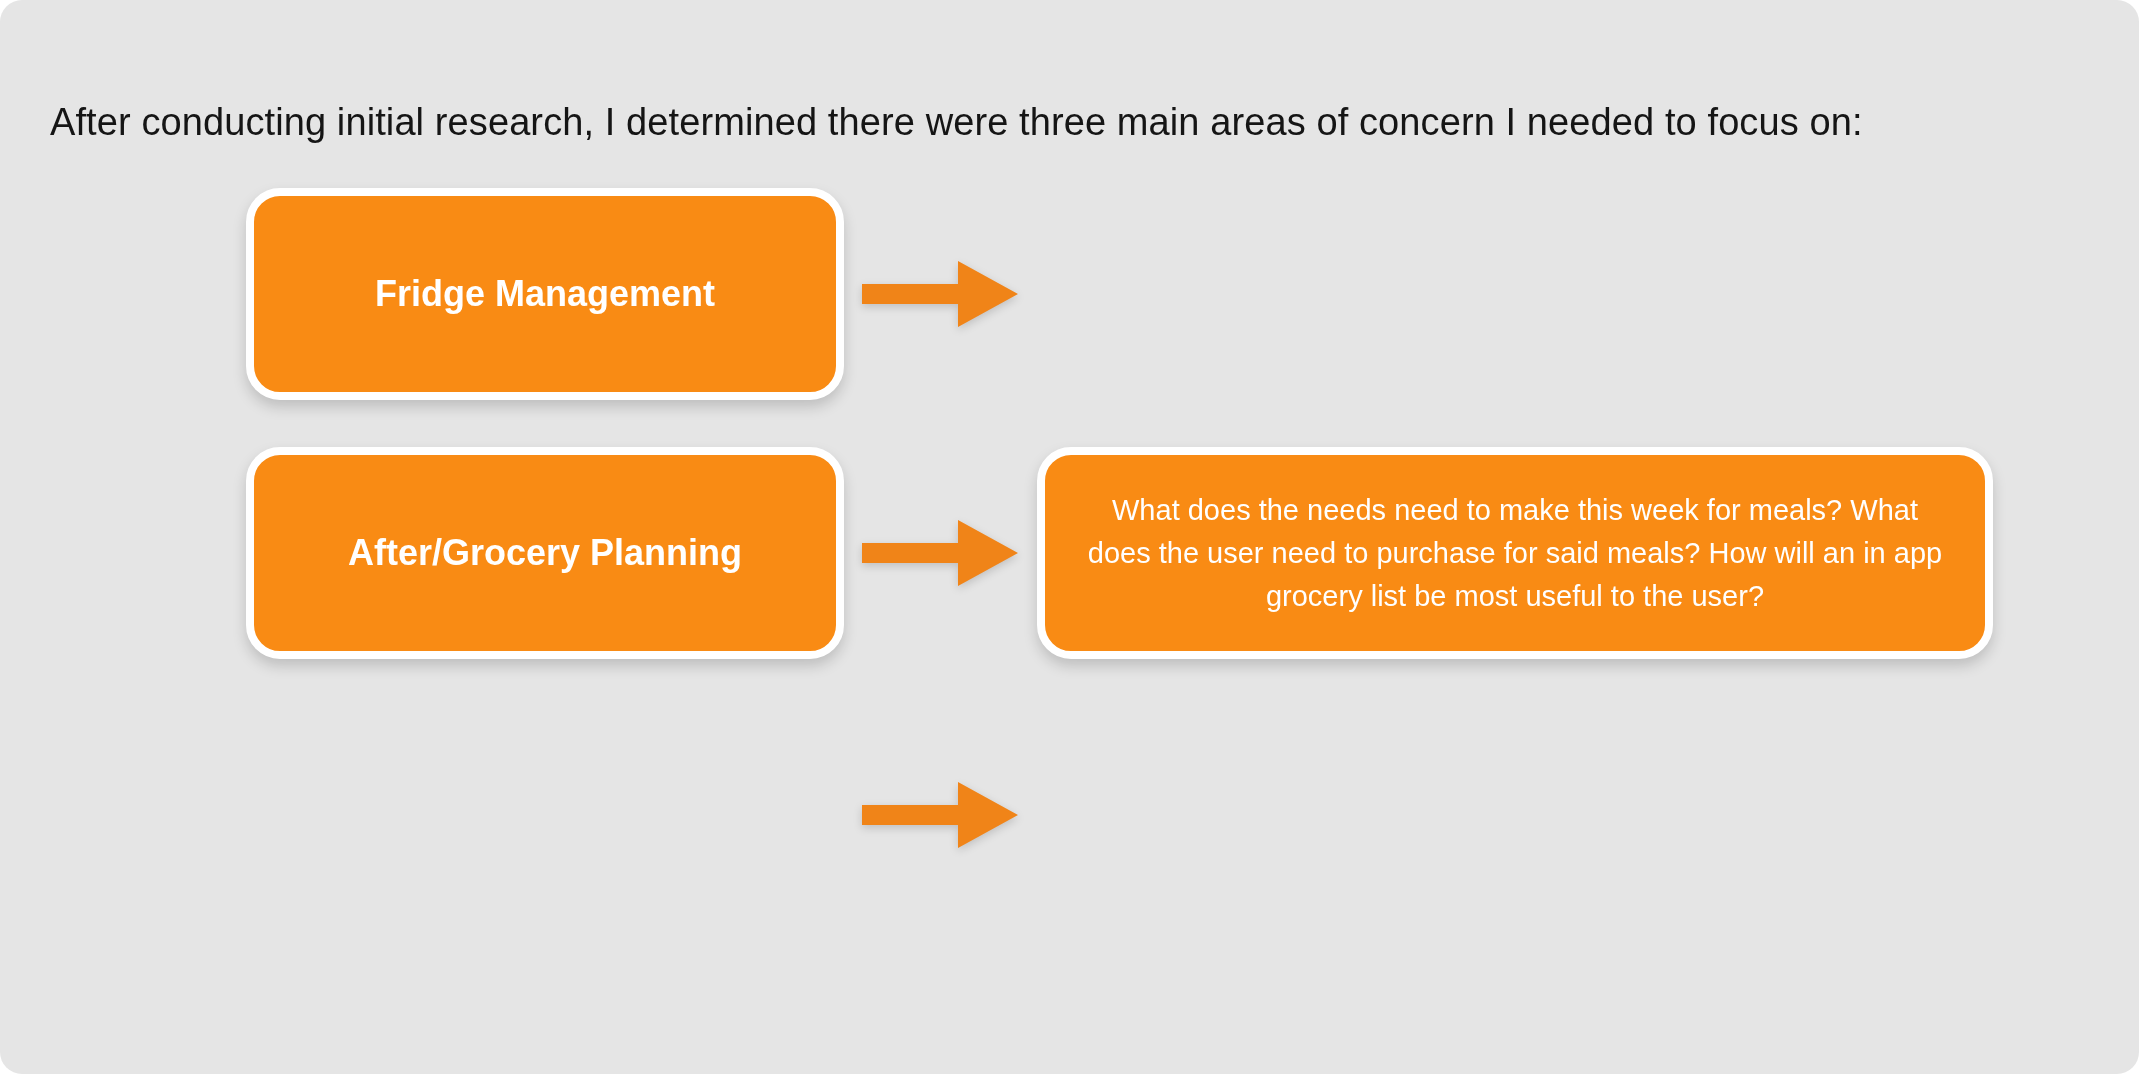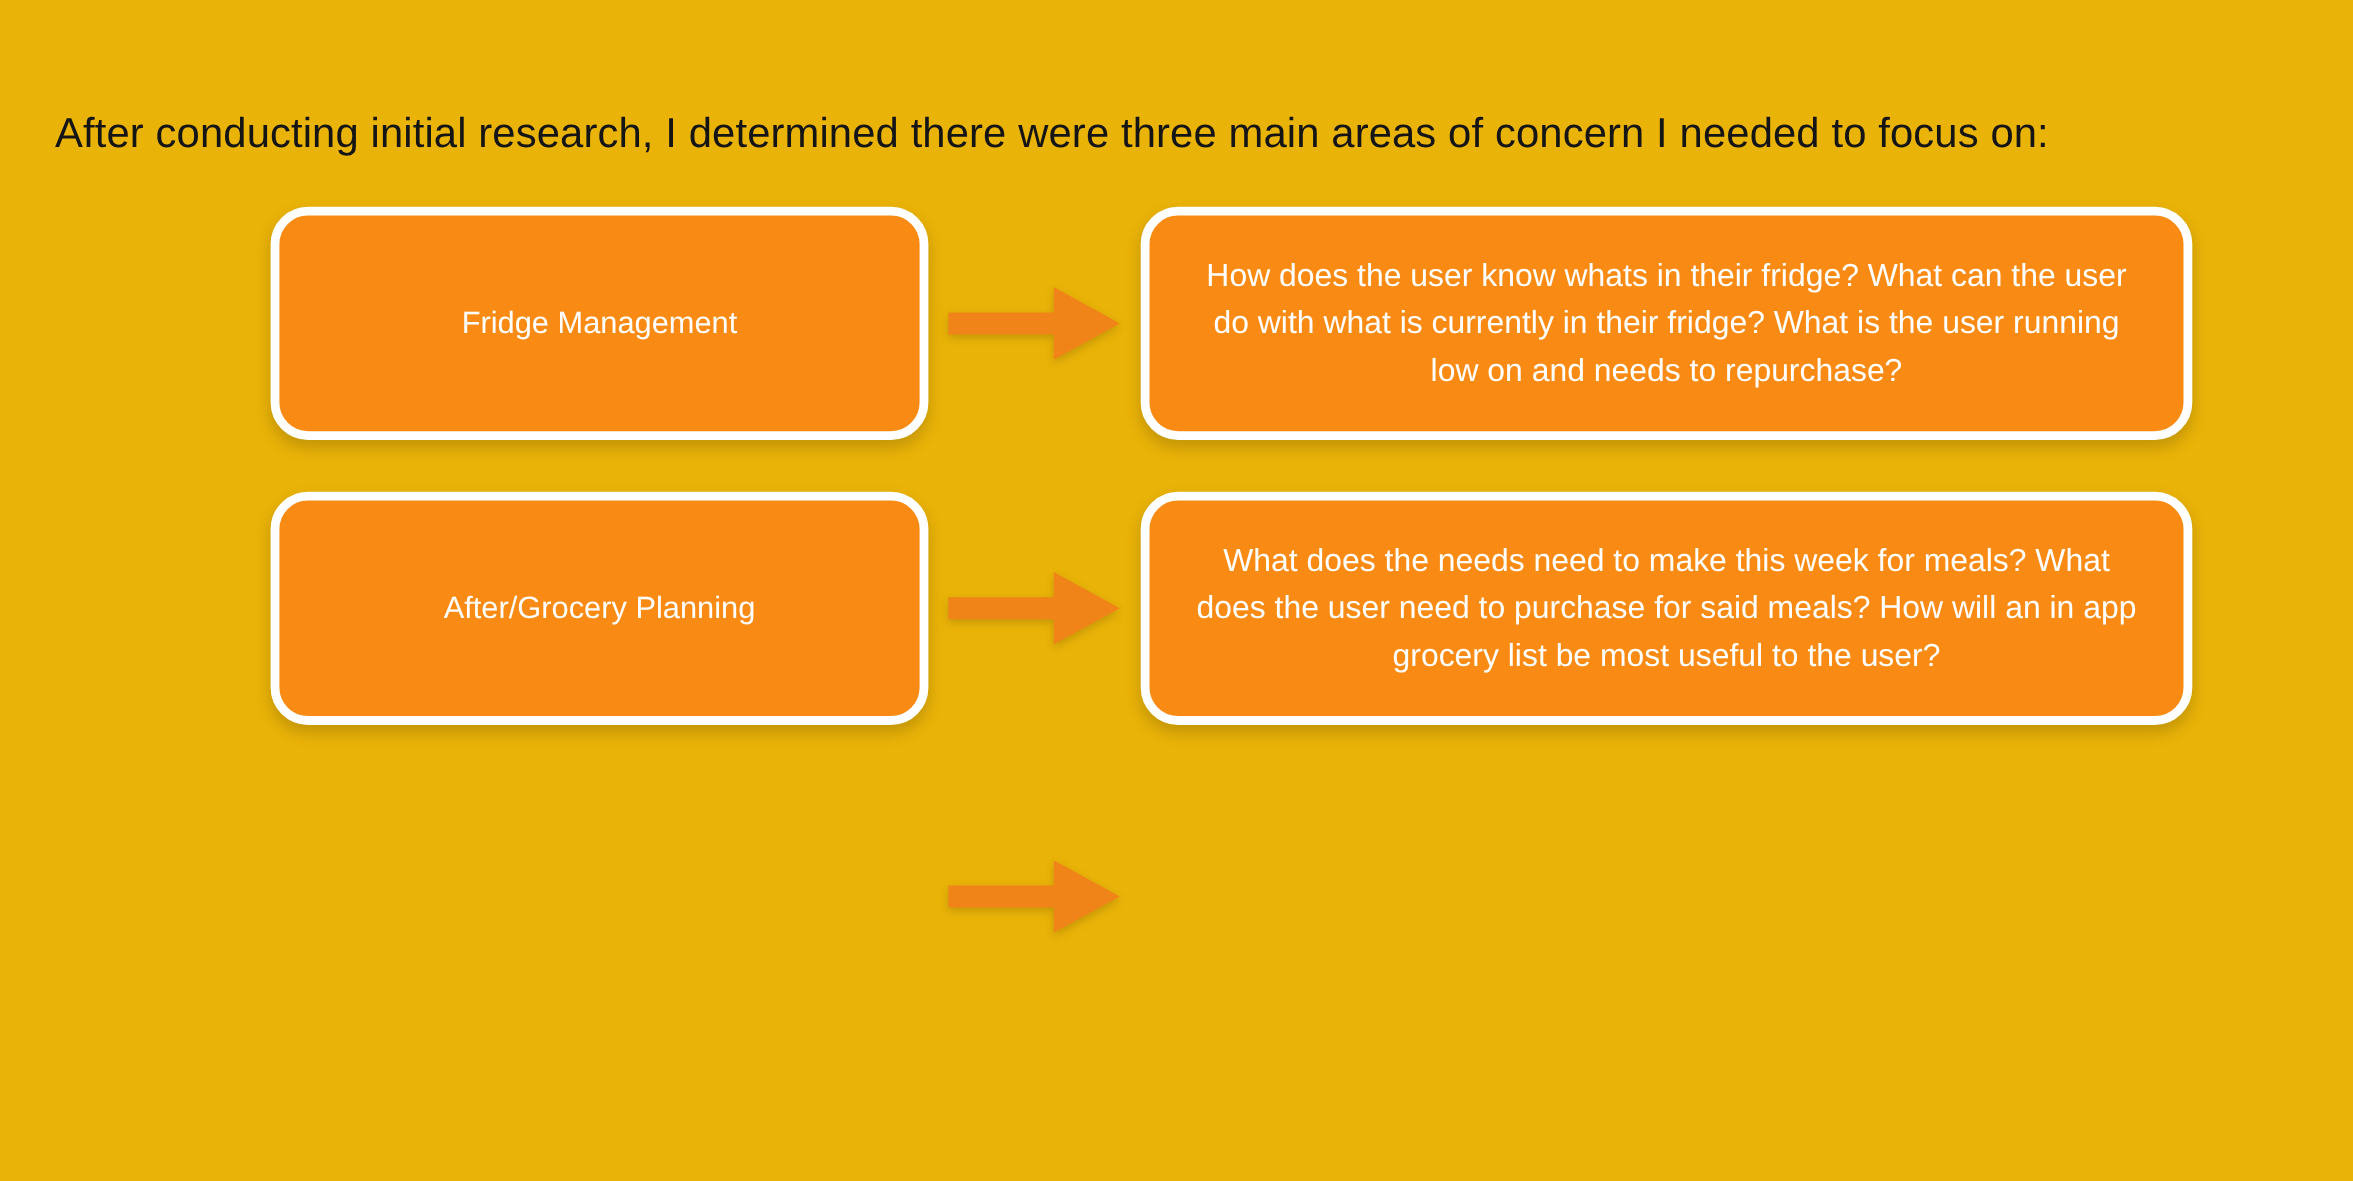--- a/index.html
+++ b/index.html
@@ -13,21 +13,22 @@
     height: 1074px;
     position: relative;
     overflow: hidden;
     font-family: "Liberation Sans", sans-serif;
     -webkit-font-smoothing: antialiased;
   }
 
   .slide {
     position: absolute;
     inset: 0;
-    background: #eab308;
+    background: #e5e5e5;
+    border-radius: 22px;
   }
 
   
   .headline {
     position: absolute;
     left: 50px;
     top: 98px;
     width: 2050px;
     font-size: 38px;
     line-height: 48px;
@@ -77,24 +78,24 @@
   }
 
   .card-right {
     left: 1037px;
     width: 956px;
     top: 0;
     bottom: 0;
   }
 
   .card-left .card-text {
-    font-size: 28px;
+    font-size: 36px;
     line-height: 36px;
     color: #ffffff;
-    font-weight: 400;
+    font-weight: 700;
     padding: 0 26px;
   }
 
   .card-right .card-text {
     font-size: 29px;
     line-height: 43px;
     color: #ffffff;
     font-weight: 400;
     padding: 0 34px;
   }
@@ -125,23 +126,20 @@
       <div class="card card-left">
         <span class="card-text">Fridge Management</span>
       </div>
 
       <div class="arrow">
         <svg viewBox="0 0 156 66" preserveAspectRatio="none" aria-hidden="true">
           <path d="M0 23 L96 23 L96 0 L156 33 L96 66 L96 43 L0 43 Z" fill="#F08418"></path>
         </svg>
       </div>
 
-      <div class="card card-right">
-        <span class="card-text">How does the user know whats in their fridge? What can the user do with what is currently in their fridge? What is the user running low on and needs to repurchase?</span>
-      </div>
     </div>
 
     <div class="row row-1">
       <div class="card card-left">
         <span class="card-text">After/Grocery Planning</span>
       </div>
 
       <div class="arrow">
         <svg viewBox="0 0 156 66" preserveAspectRatio="none" aria-hidden="true">
           <path d="M0 23 L96 23 L96 0 L156 33 L96 66 L96 43 L0 43 Z" fill="#F08418"></path>

